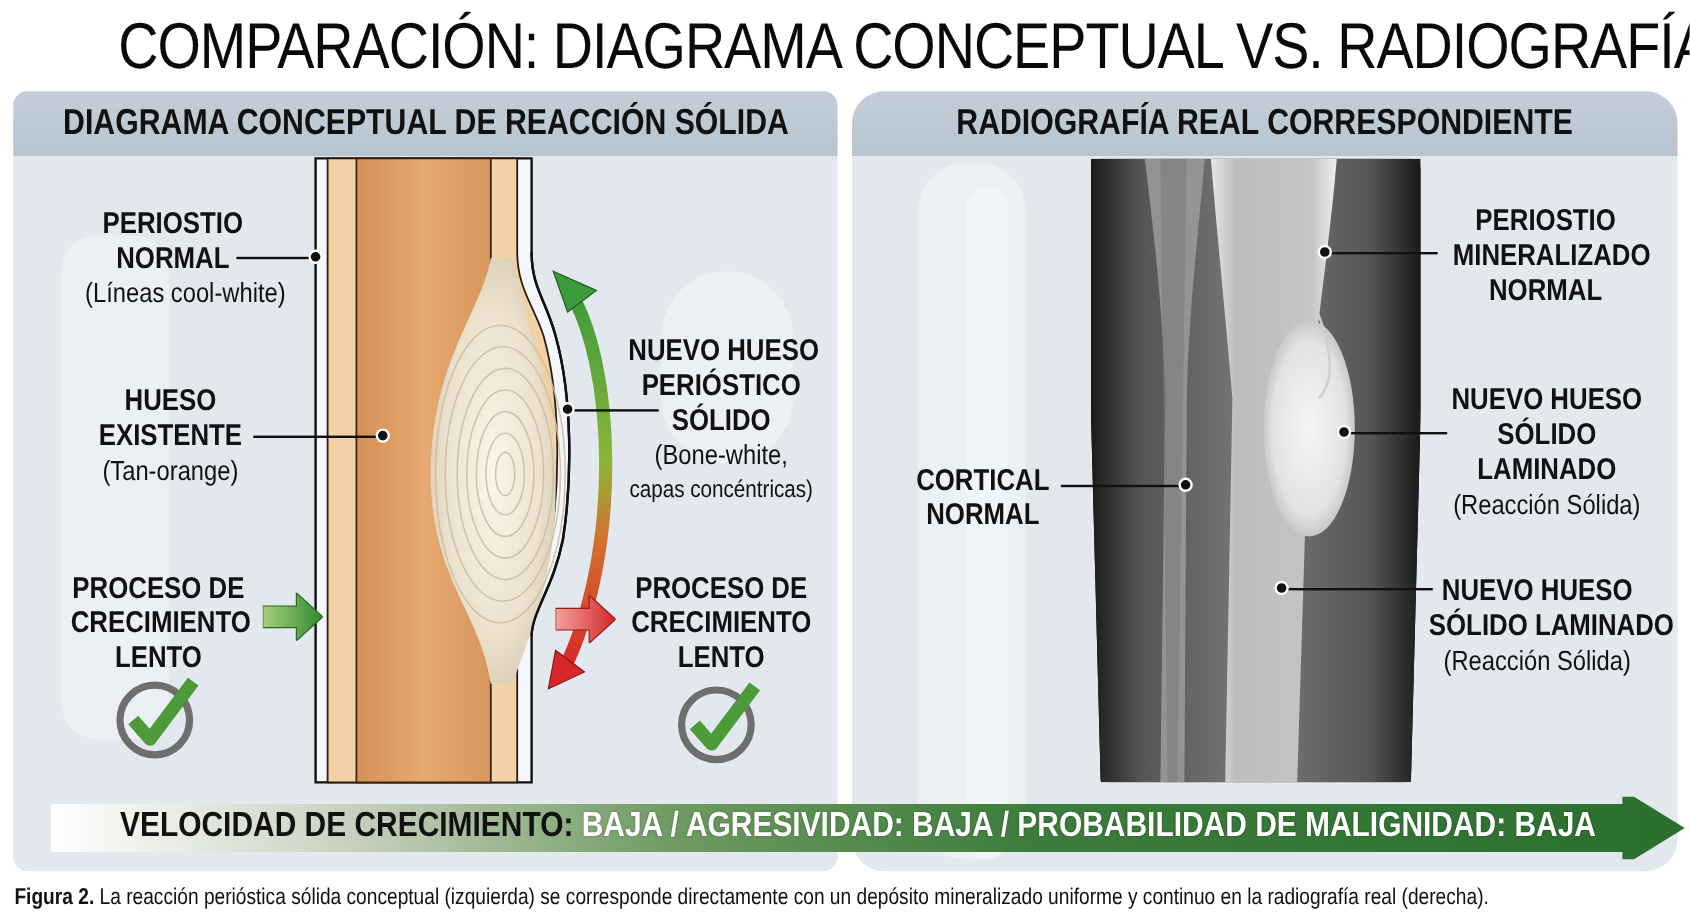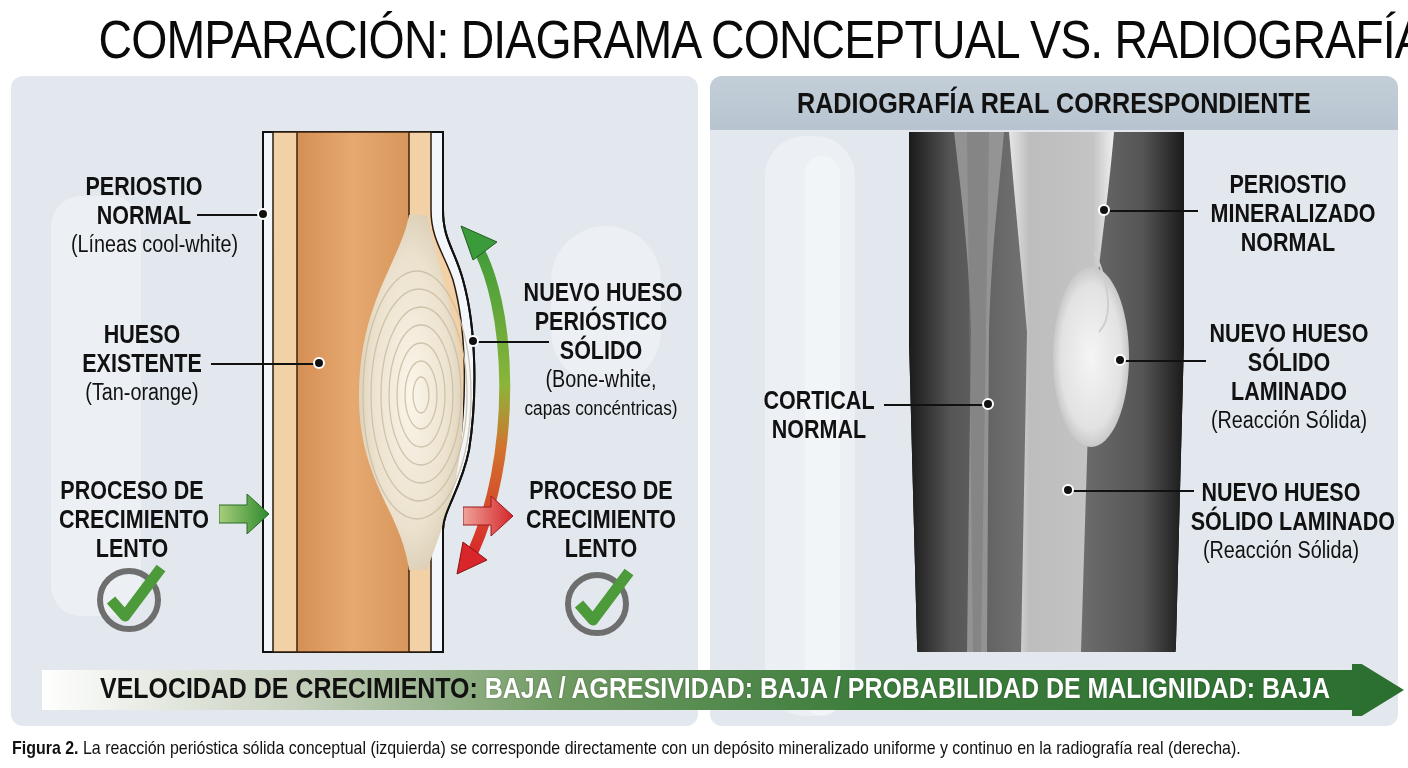--- a/index.html
+++ b/index.html
@@ -10,21 +10,21 @@
     position: absolute; left: 0; top: 8px; width: 1408px; text-align: center;
     font-family: "Liberation Sans", sans-serif; font-size: 54px; letter-spacing: -1px;
     transform: scaleX(0.86); transform-origin: center; white-space: nowrap; color: #0a0a0a;
   }
 
   .panel {
     position: absolute; top: 76px; height: 650px; background: #e2e8ee;
     border-radius: 12px; overflow: hidden;
   }
   .panel-left { left: 11px; width: 687px; }
-  .panel-right { left: 710px; width: 688px; }
+  .panel-right { left: 710px; width: 688px; border-radius: 27px; }
   .panel-header {
     height: 54px; background: linear-gradient(#c3ced8, #b7c4cf);
     display: flex; align-items: center; justify-content: center;
   }
   .panel-header span {
     font-weight: bold; font-size: 30px; white-space: nowrap; display: inline-block;
     transform: scaleX(0.84); color: #111;
   }
 
   .label {
@@ -62,20 +62,23 @@
     transform: scaleX(0.84); transform-origin: left top; color: #111;
   }
   .caption b { font-weight: bold; }
 </style>
 </head>
 <body>
 
 <div class="main-title">COMPARACIÓN: DIAGRAMA CONCEPTUAL VS. RADIOGRAFÍA REAL</div>
 
 <div class="panel panel-left">
+  <div class="panel-header">
+    <span>DIAGRAMA CONCEPTUAL DE REACCIÓN SÓLIDA</span>
+  </div>
 
   <div class="ghost" style="left:40px;top:120px;width:90px;height:420px;"></div>
   <div class="ghost" style="left:540px;top:150px;width:110px;height:160px;border-radius:60px;"></div>
 
   <svg style="position:absolute;left:240px;top:54px;" width="260" height="530" viewBox="0 0 260 530">
     <defs>
       <linearGradient id="marrow" x1="0" x2="1">
         <stop offset="0" stop-color="#d58f55"></stop>
         <stop offset="0.5" stop-color="#e6a970"></stop>
         <stop offset="1" stop-color="#d7965c"></stop>

